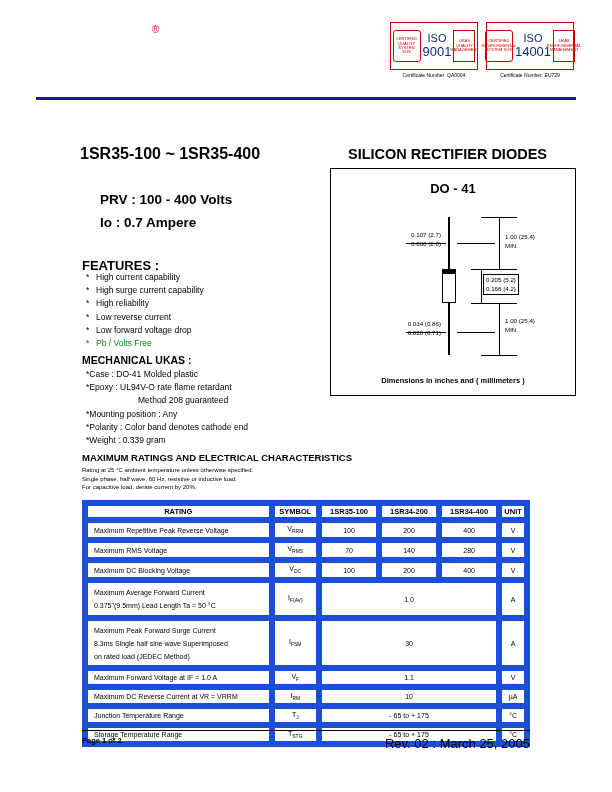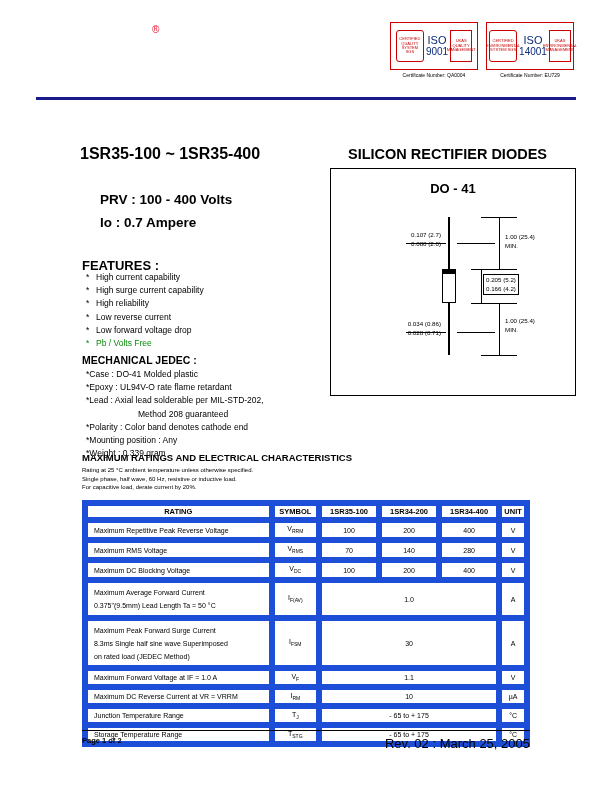--- a/index.html
+++ b/index.html
@@ -30,21 +30,21 @@
     border:1px solid #c00; height:48px; position:relative;
     display:flex; align-items:center; justify-content:center; gap:2px;
     background:#fff;
   }
   .cert-seal {
     width:28px;height:32px;border:1px solid #c00;border-radius:3px;
     font-size:4px;color:#c00;display:flex;align-items:center;justify-content:center;
     text-align:center;line-height:1.1;padding:1px;
   }
   .cert-iso { font-size:11px; font-weight:normal; color:#0a2a7a; text-align:center; line-height:1.05; }
-  .cert-iso small { display:block; font-size:10px; }
+  .cert-iso small { display:block; font-size:13px; }
   .cert-ukas {
     width:22px;height:32px;border:1px solid #c00;
     font-size:4px;color:#c00;display:flex;align-items:center;justify-content:center;
     text-align:center;line-height:1.1;padding:1px;
   }
   .cert-no { font-size:5px; text-align:center; color:#000; margin-top:2px; }
 
   .rule { position:absolute; left:36px; top:97px; width:540px; height:3px; background:#1a1a8c; }
 
   
@@ -147,28 +147,27 @@
   <div class="features-h">FEATURES :</div>
   <div class="features">
     <div><span class="b">*</span><span>High current capability</span></div>
     <div><span class="b">*</span><span>High surge current capability</span></div>
     <div><span class="b">*</span><span>High reliability</span></div>
     <div><span class="b">*</span><span>Low reverse current</span></div>
     <div><span class="b">*</span><span>Low forward voltage drop</span></div>
     <div class="green"><span class="b">*</span><span>Pb / Volts Free</span></div>
   </div>
 
-  <div class="mech-h">MECHANICAL  JEDEC :</div>
+  <div class="mech-h">MECHANICAL  UKAS :</div>
   <div class="mech">
     <div><span class="b">*</span><span>Case :  DO-41  Molded plastic</span></div>
     <div><span class="b">*</span><span>Epoxy : UL94V-O rate flame retardant</span></div>
-    <div><span class="b">*</span><span>Lead : Axial lead solderable per MIL-STD-202,</span></div>
     <div style="padding-left:52px;"><span>Method 208 guaranteed</span></div>
+    <div><span class="b">*</span><span>Mounting  position : Any</span></div>
     <div><span class="b">*</span><span>Polarity : Color band denotes cathode end</span></div>
-    <div><span class="b">*</span><span>Mounting  position : Any</span></div>
     <div><span class="b">*</span><span>Weight :   0.339  gram</span></div>
   </div>
 
   <div class="drawbox">
     <div class="do41">DO - 41</div>
 
     <div class="lead" style="left:117px; top:48px; width:2px; height:52px;"></div>
     <div class="body-rect" style="left:111px; top:100px; width:14px; height:34px;"></div>
     <div class="band" style="left:111px; top:100px; width:14px; height:5px;"></div>
     <div class="lead" style="left:117px; top:134px; width:2px; height:52px;"></div>
@@ -200,20 +199,21 @@
     </div>
     <div class="dimlbl" style="left:44px; top:151px; text-align:right; width:66px;">
       <div>0.034 (0.86)</div>
       <div>0.028 (0.71)</div>
     </div>
     <div class="dimlbl" style="left:174px; top:148px;">
       <div>1.00 (25.4)</div>
       <div>MIN.</div>
     </div>
 
+    <div class="dimnote">Dimensions in inches and ( millimeters )</div>
   </div>
 
   <div class="ratings-h">MAXIMUM RATINGS AND ELECTRICAL CHARACTERISTICS</div>
   <div class="ratings-note">
     <div>Rating at  25 °C ambient temperature unless otherwise specified.</div>
     <div>Single phase, half wave, 60 Hz, resistive or inductive load.</div>
     <div>For capacitive load, derate current by 20%.</div>
   </div>
 
   <table class="spec">

